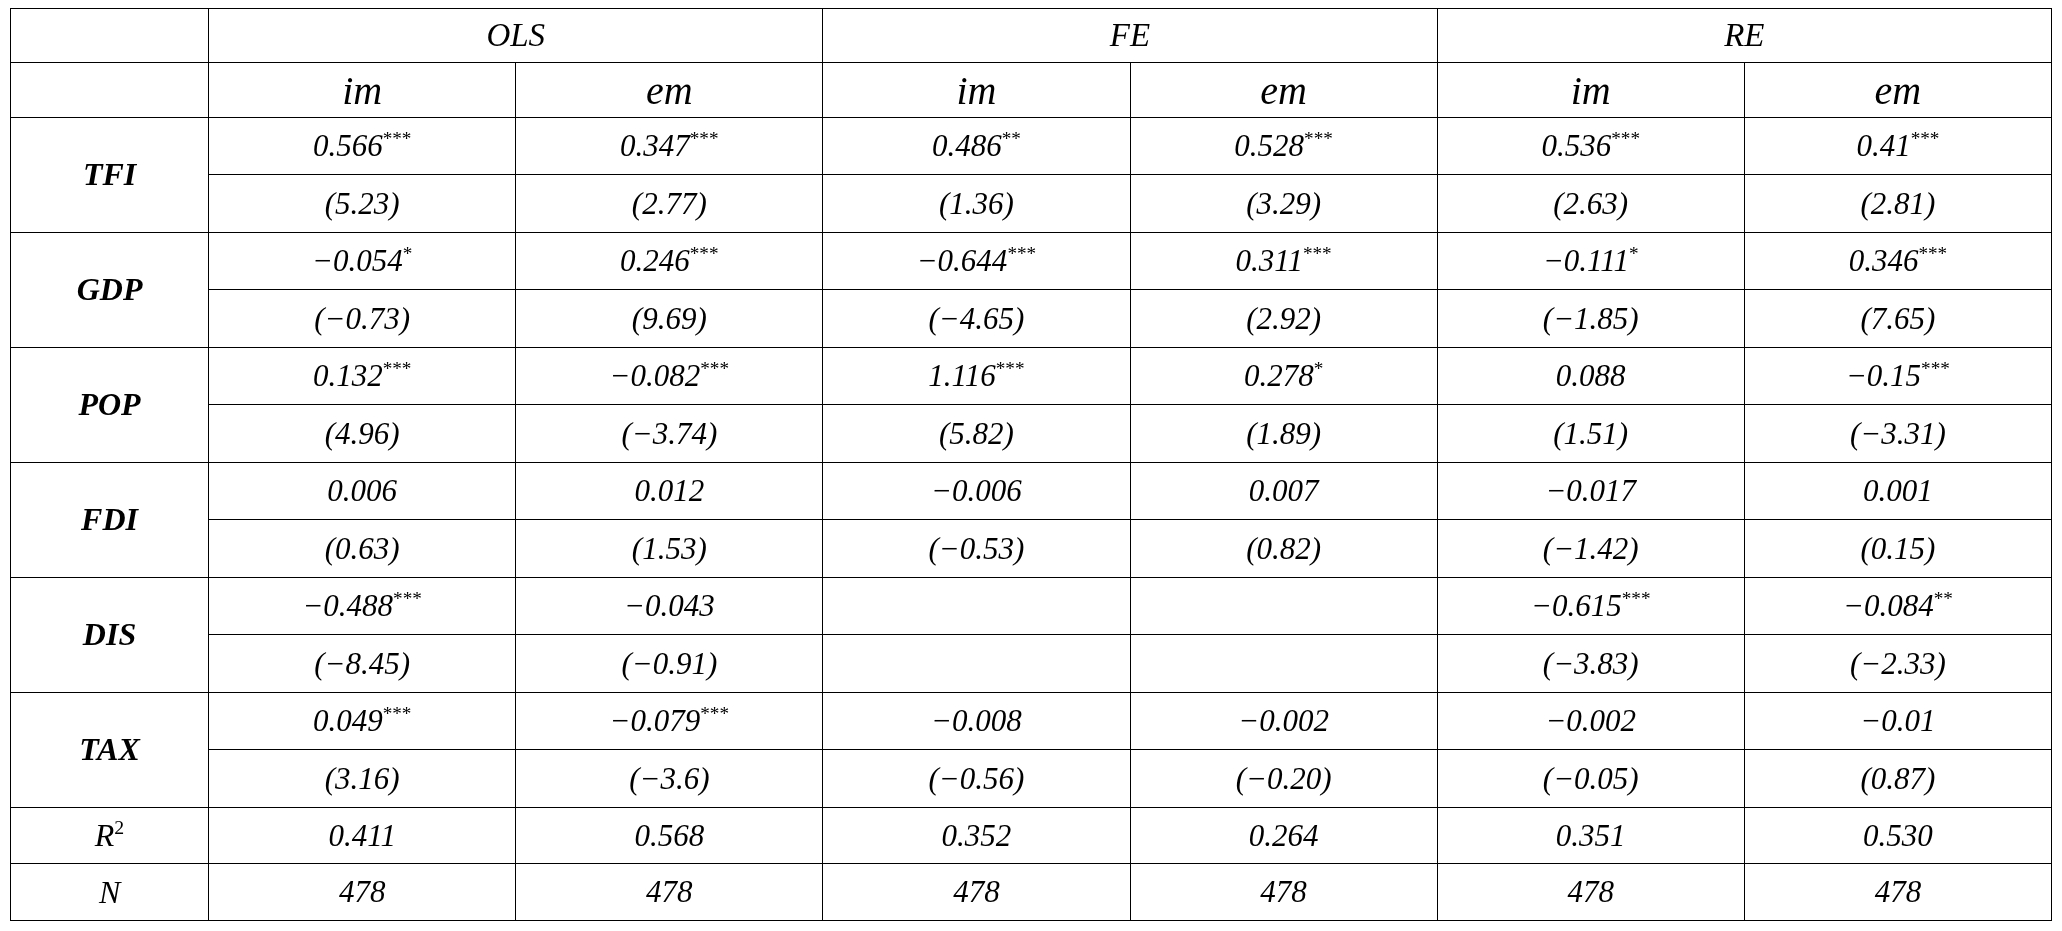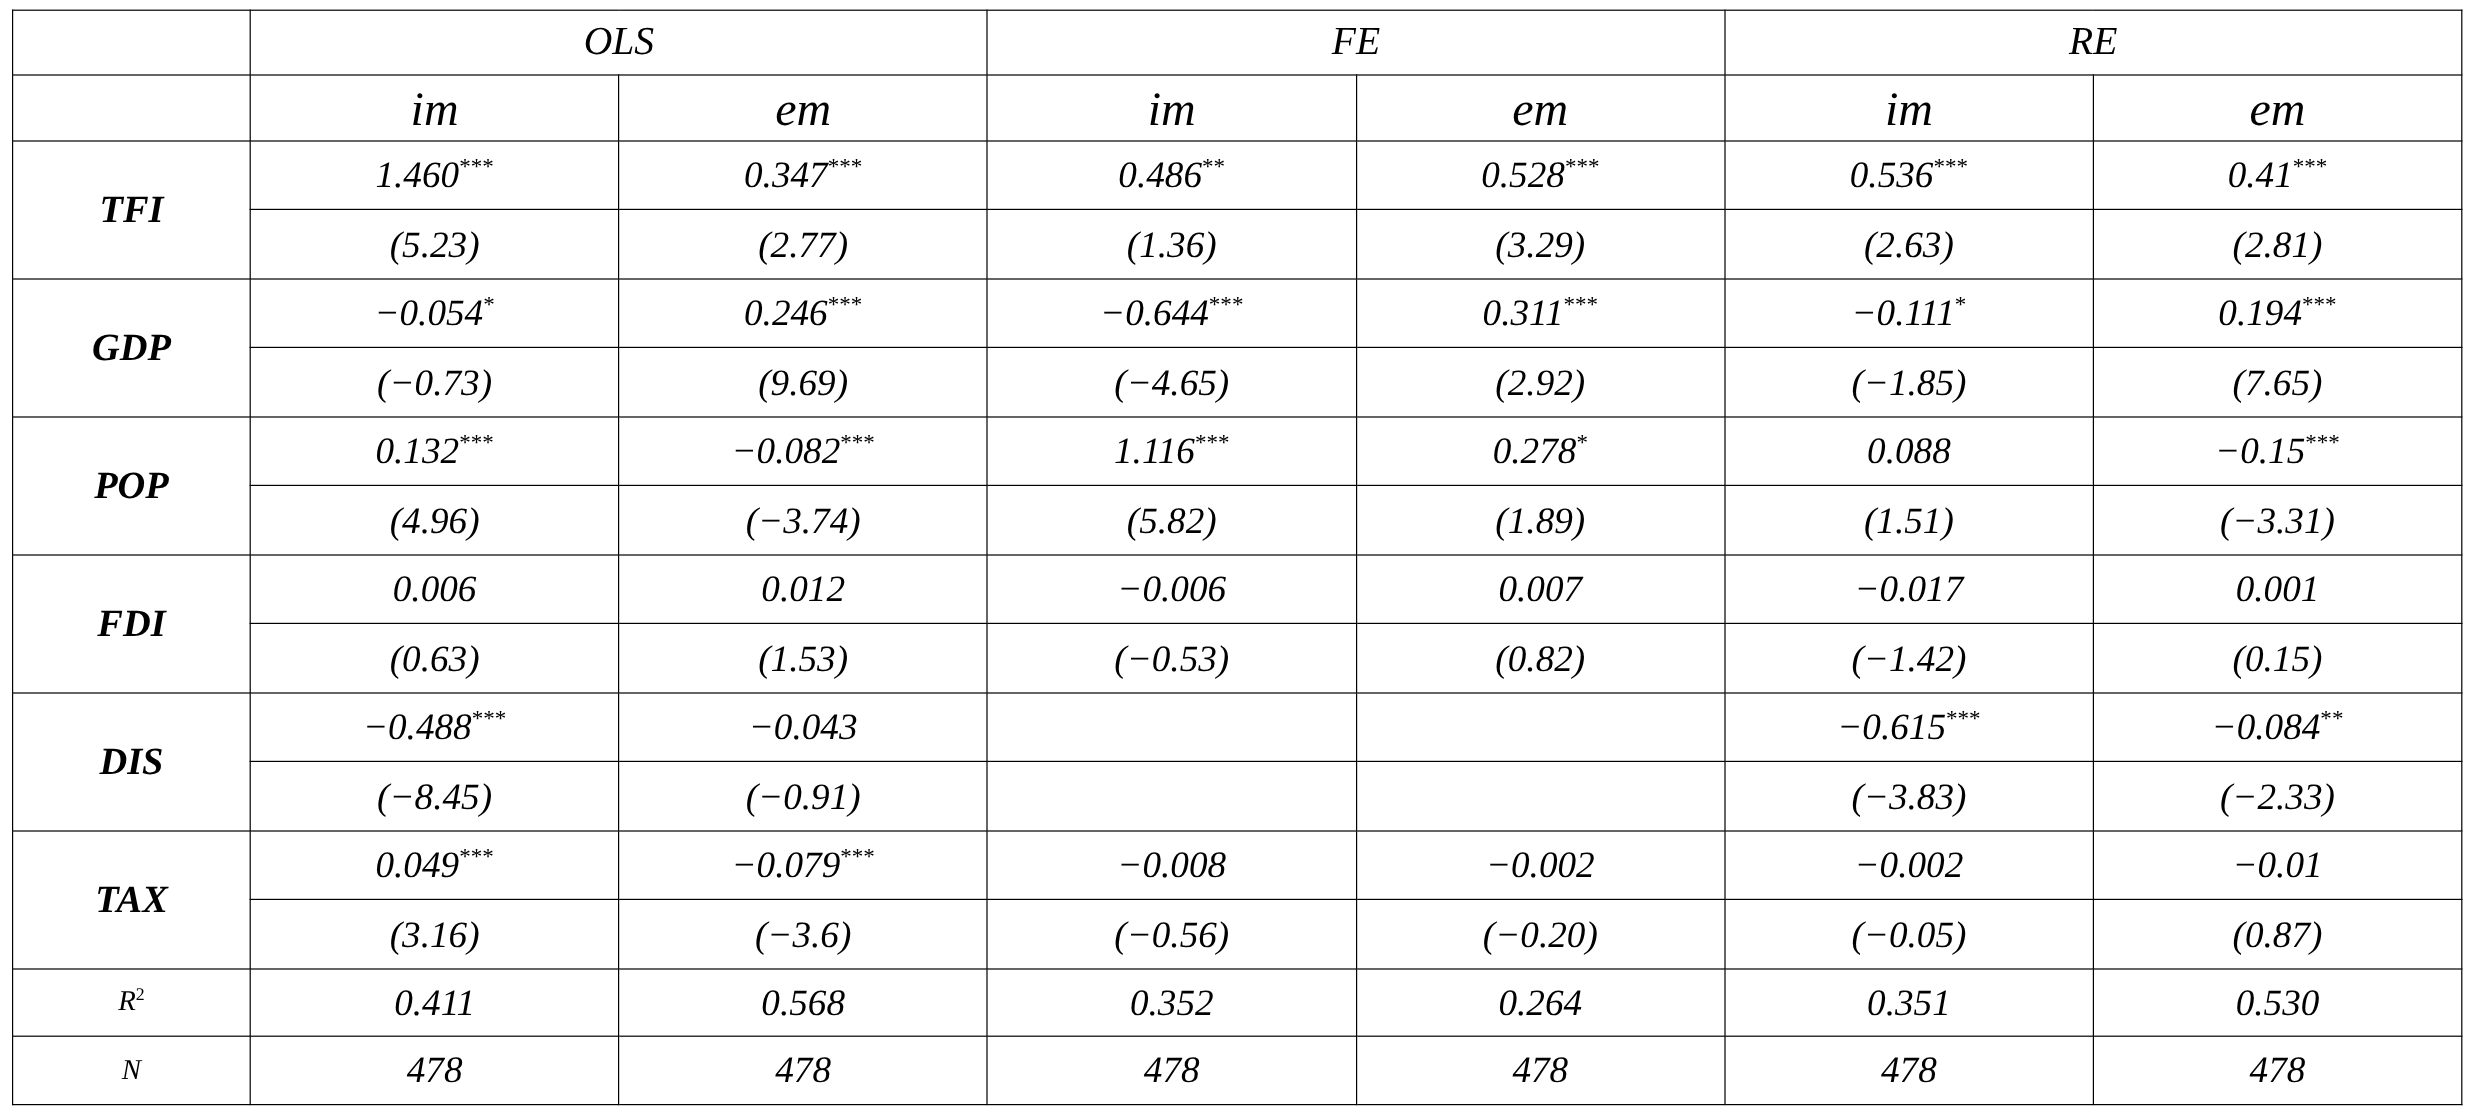--- a/index.html
+++ b/index.html
@@ -49,21 +49,21 @@
   .rowlabel { font-size: 32px; font-weight: bold; }
   td.rowlabel { }
   .val sup, .se sup {
     font-size: 0.62em;
     vertical-align: super;
     line-height: 0;
     font-style: normal;
   }
   .r2 {
     font-style: italic;
-    font-size: 24px;
+    font-size: 32px;
   }
   .r2 sup {
     font-style: normal;
     font-size: 0.62em;
     vertical-align: super;
     line-height: 0;
   }
   tr.hdr-group td { height: 52px; }
   tr.hdr-sub td { height: 52px; }
   tr.coef td { height: 55px; }
@@ -96,21 +96,21 @@
         <td class="subhdr">im</td>
         <td class="subhdr">em</td>
         <td class="subhdr">im</td>
         <td class="subhdr">em</td>
         <td class="subhdr">im</td>
         <td class="subhdr">em</td>
       </tr>
 
       <tr class="coef">
         <td class="rowlabel" rowspan="2">TFI</td>
-        <td class="val"><span>1.460</span><sup>***</sup></td>
+        <td class="val"><span>0.566</span><sup>***</sup></td>
         <td class="val"><span>0.347</span><sup>***</sup></td>
         <td class="val"><span>0.486</span><sup>**</sup></td>
         <td class="val"><span>0.528</span><sup>***</sup></td>
         <td class="val"><span>0.536</span><sup>***</sup></td>
         <td class="val"><span>0.41</span><sup>***</sup></td>
       </tr>
       <tr class="tstat">
         <td class="se">(5.23)</td>
         <td class="se">(2.77)</td>
         <td class="se">(1.36)</td>
@@ -119,21 +119,21 @@
         <td class="se">(2.81)</td>
       </tr>
 
       <tr class="coef">
         <td class="rowlabel" rowspan="2">GDP</td>
         <td class="val"><span>−0.054</span><sup>*</sup></td>
         <td class="val"><span>0.246</span><sup>***</sup></td>
         <td class="val"><span>−0.644</span><sup>***</sup></td>
         <td class="val"><span>0.311</span><sup>***</sup></td>
         <td class="val"><span>−0.111</span><sup>*</sup></td>
-        <td class="val"><span>0.194</span><sup>***</sup></td>
+        <td class="val"><span>0.346</span><sup>***</sup></td>
       </tr>
       <tr class="tstat">
         <td class="se">(−0.73)</td>
         <td class="se">(9.69)</td>
         <td class="se">(−4.65)</td>
         <td class="se">(2.92)</td>
         <td class="se">(−1.85)</td>
         <td class="se">(7.65)</td>
       </tr>
 

